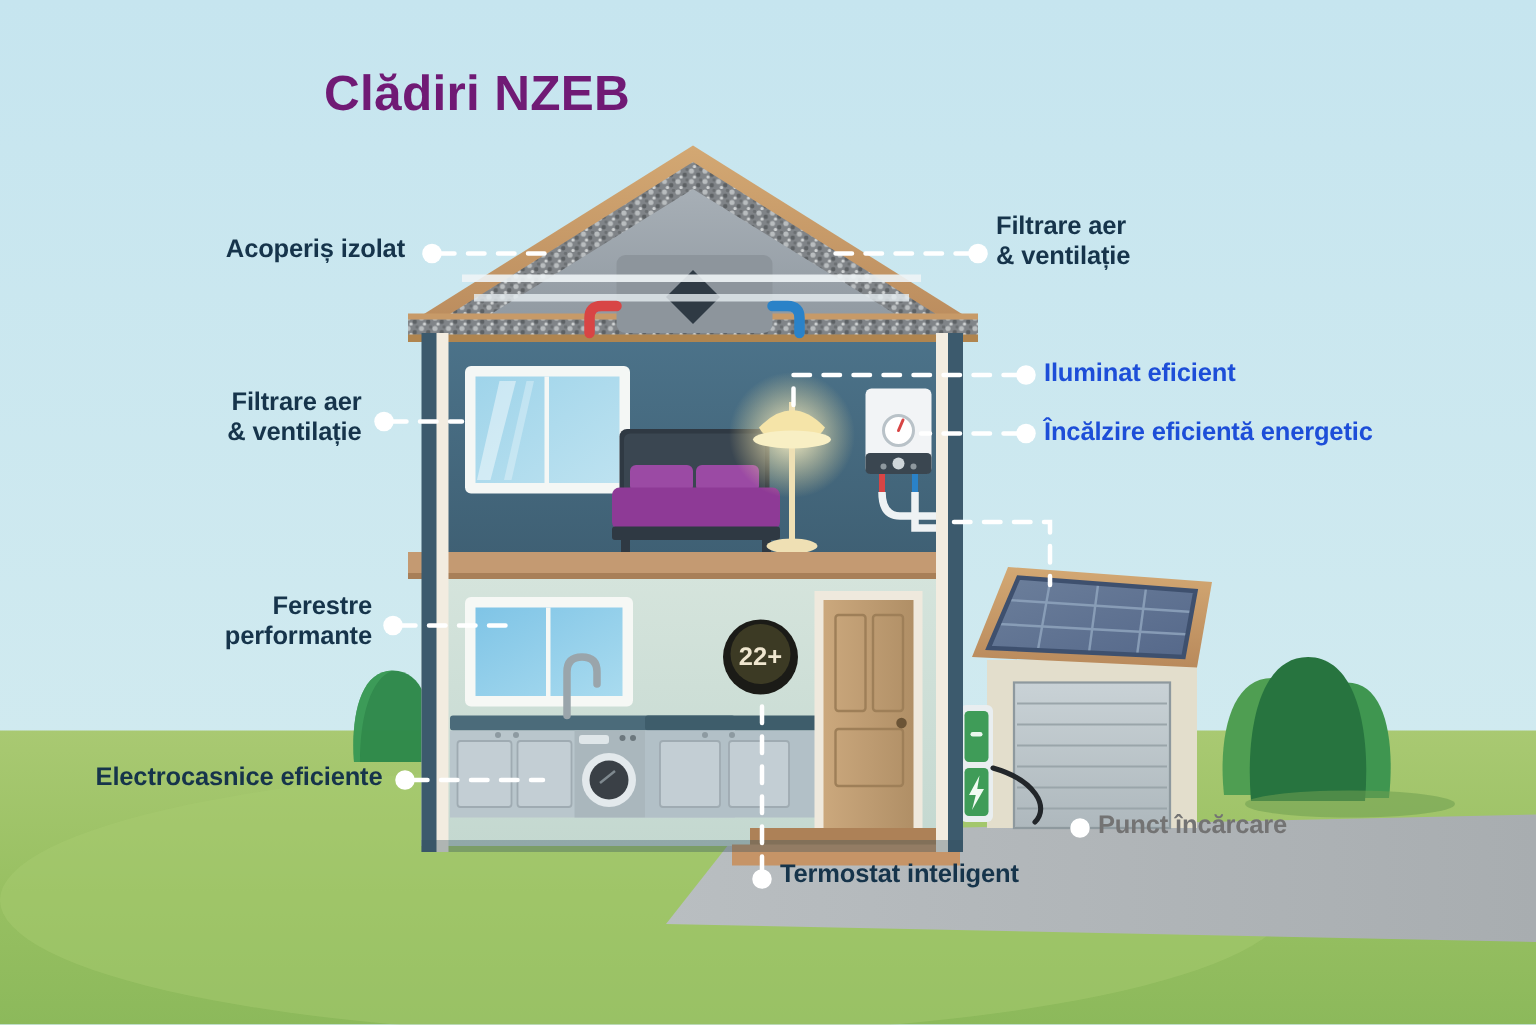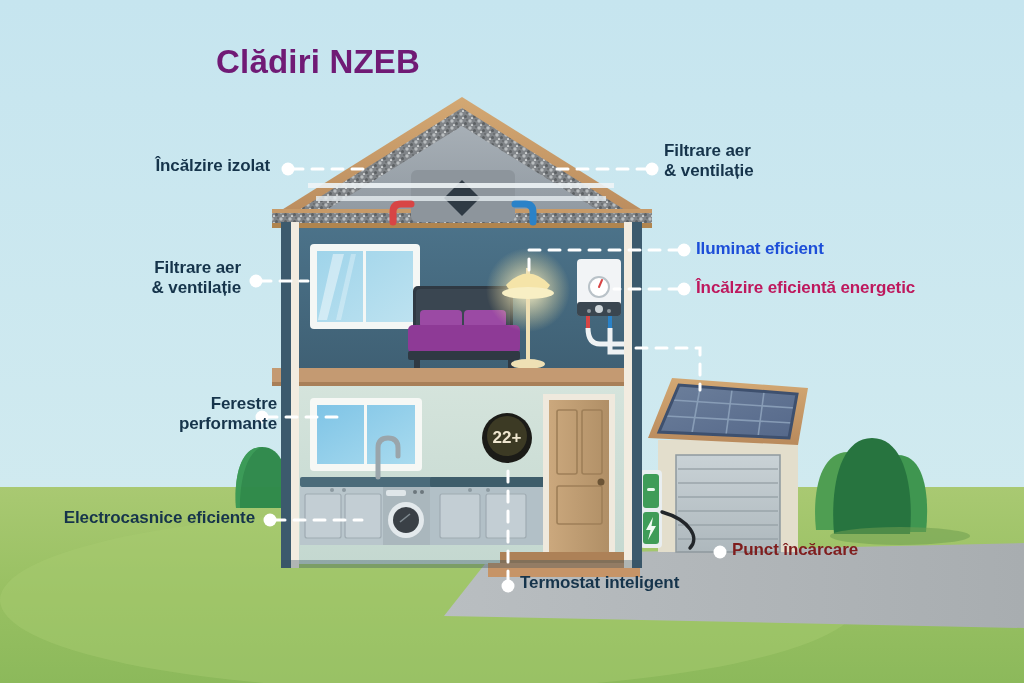--- a/index.html
+++ b/index.html
@@ -300,26 +300,26 @@
       <circle cx="684" cy="289" r="6.5"></circle>
       <circle cx="262" cy="417" r="6.5"></circle>
       <circle cx="270" cy="520" r="6.5"></circle>
       <circle cx="508" cy="586" r="6.5"></circle>
       <circle cx="720" cy="552" r="6.5"></circle>
     </g>
   </svg>
 
   <div class="title" style="left: 216px; top: 43px; color: #701a75; font-size: 33px;">Clădiri NZEB</div>
 
-  <div class="lbl r" id="lab0" style="font-size: 17px; top: 156px; color: rgb(22, 52, 75); left: 0px; width: 270px; text-align: right;">Încălzire izolat</div>
+  <div class="lbl r" id="lab0" style="font-size: 17px; top: 156px; color: rgb(22, 52, 75); left: 0px; width: 270px; text-align: right;">Acoperiș izolat</div>
   <div class="lbl l" id="lab1" style="font-size: 17px; top: 141px; color: rgb(22, 52, 75); left: 664px; text-align: left;">Filtrare aer
 &amp; ventilație</div>
   <div class="lbl r" id="lab2" style="font-size: 17px; top: 258px; color: rgb(22, 52, 75); left: 0px; width: 241px; text-align: right;">Filtrare aer
 &amp; ventilație</div>
   <div class="lbl l" id="lab3" style="font-size: 17px; top: 239px; color: #1d4ed8; left: 696px; text-align: left;">Iluminat eficient</div>
-  <div class="lbl l" id="lab4" style="font-size: 17px; top: 278px; color: #be185d; left: 696px; text-align: left;">Încălzire eficientă energetic</div>
-  <div class="lbl r" id="lab5" style="font-size: 17px; top: 394px; color: rgb(22, 52, 75); left: 0px; width: 248px; text-align: right; margin-left: 29px;">Ferestre
+  <div class="lbl l" id="lab4" style="font-size: 17px; top: 278px; color: #1d4ed8; left: 696px; text-align: left;">Încălzire eficientă energetic</div>
+  <div class="lbl r" id="lab5" style="font-size: 17px; top: 394px; color: rgb(22, 52, 75); left: 0px; width: 248px; text-align: right;">Ferestre
 performante</div>
   <div class="lbl r" id="lab6" style="font-size: 17px; top: 508px; color: rgb(22, 52, 75); left: 0px; width: 255px; ">Electrocasnice eficiente</div>
   <div class="lbl l" id="lab7" style="font-size: 17px; top: 573px; color: rgb(22, 52, 75); left: 520px; text-align: left;">Termostat inteligent</div>
-  <div class="lbl l" id="lab8" style="font-size: 17px; top: 540px; color: #7f1d1d; left: 732px; text-align: left;">Punct încărcare</div>
+  <div class="lbl l" id="lab8" style="font-size: 17px; top: 540px; color: #737373; left: 732px; text-align: left;">Punct încărcare</div>
 
 </div>
 
 </body></html>

